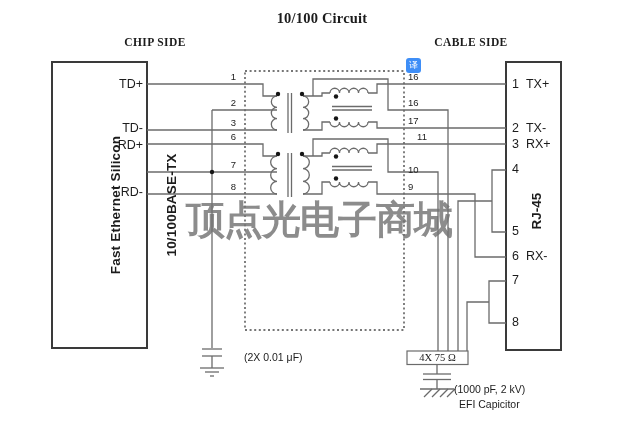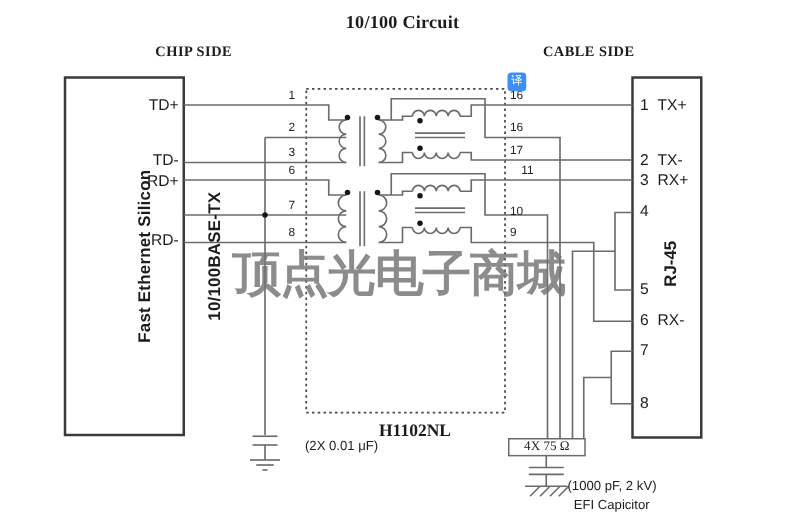--- a/index.html
+++ b/index.html
@@ -130,21 +130,20 @@
   <div class="lbl pinnum rgt" style="left:206px;top:159px;width:30px;">7</div>
   <div class="lbl pinnum rgt" style="left:206px;top:181px;width:30px;">8</div>
 
   <div class="lbl pinnum" style="left:408px;top:71px;width:28px;">16</div>
   <div class="lbl pinnum" style="left:408px;top:97px;width:28px;">16</div>
   <div class="lbl pinnum" style="left:408px;top:115px;width:28px;">17</div>
   <div class="lbl pinnum" style="left:408px;top:131px;width:28px;text-align:center;">11</div>
   <div class="lbl pinnum" style="left:408px;top:164px;width:28px;">10</div>
   <div class="lbl pinnum" style="left:408px;top:181px;width:28px;">9</div>
 
-  <div class="lbl b ctr" style="left:282px;top:338px;width:100px;font-size:14px;">H1102NL</div>
 
   <div class="lbl rot b" style="left:477px;top:203px;width:120px;height:16px;font-size:13.5px;">RJ-45</div>
 
   <div class="lbl pinlbl rjpin" style="left:512px;top:77px;"><span>1</span><span>TX+</span></div>
   <div class="lbl pinlbl rjpin" style="left:512px;top:121px;"><span>2</span><span>TX-</span></div>
   <div class="lbl pinlbl rjpin" style="left:512px;top:137px;"><span>3</span><span>RX+</span></div>
   <div class="lbl pinlbl rjpin" style="left:512px;top:162px;"><span>4</span><span></span></div>
   <div class="lbl pinlbl rjpin" style="left:512px;top:224px;"><span>5</span><span></span></div>
   <div class="lbl pinlbl rjpin" style="left:512px;top:249px;"><span>6</span><span>RX-</span></div>
   <div class="lbl pinlbl rjpin" style="left:512px;top:273px;"><span>7</span><span></span></div>

